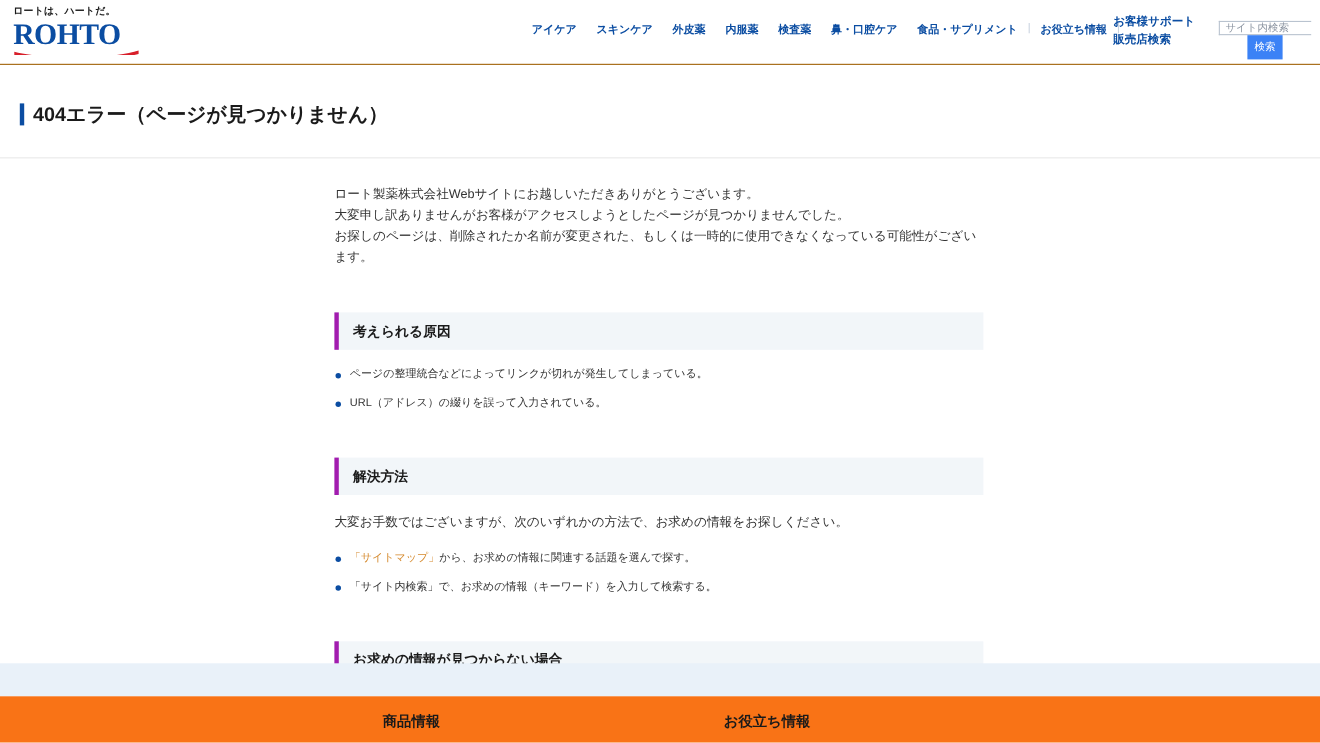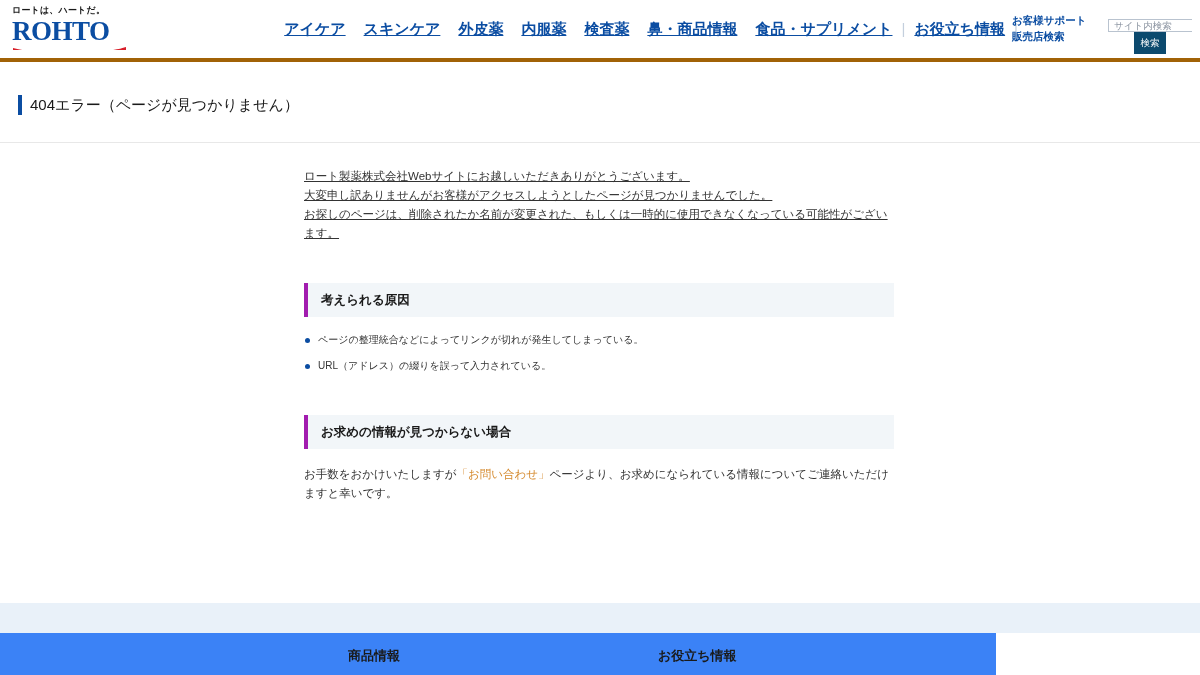--- a/index.html
+++ b/index.html
@@ -14,21 +14,21 @@
     font-family: "Liberation Sans", sans-serif;
     color: #333333;
     -webkit-font-smoothing: antialiased;
   }
 
   
   .header {
     position: relative;
     height: 58px;
     background: #ffffff;
-    border-bottom: 4px solid #a16207;
+    border-bottom: 1px solid #a16207;
   }
   .brand {
     position: absolute;
     left: 8px;
     top: 4px;
     width: 230px;
   }
   .brand-tagline {
     font-size: 9px;
     color: #1a1a1a;
@@ -60,25 +60,24 @@
     height: 9px;
     overflow: hidden;
   }
 
   .globalnav {
     position: absolute;
     right: 182px;
     top: 20px;
     display: flex;
     align-items: flex-start;
-    font-size: 15px;
+    font-size: 10px;
     font-weight: bold;
     color: #0b4da2;
     white-space: nowrap;
-    text-decoration: underline;
   }
   .globalnav a {
     color: #0b4da2;
     text-decoration: none;
     padding: 0 9px;
   }
   .globalnav .sep {
     color: #c4cfdd;
     font-weight: normal;
   }
@@ -114,38 +113,38 @@
     font-size: 9.5px;
     padding: 0 5px;
     color: #333;
     outline: none;
     background: #fff;
   }
   .searchbox input::placeholder { color: #8a93a0; }
   .searchbox .searchbtn {
     width: 32px;
     height: 34px;
-    background: #0c4a6e;
+    background: #3b82f6;
     color: #ffffff;
     font-size: 9.5px;
     border: none;
     cursor: pointer;
     line-height: 20px;
     text-align: center;
   }
 
   
   .page-title-wrap {
     padding: 22px 0 16px 18px;
     border-bottom: 1px solid #e8e8e8;
   }
   .page-title {
     position: relative;
-    font-size: 15px;
-    font-weight: normal;
+    font-size: 18px;
+    font-weight: bold;
     color: #1a1a1a;
     padding-left: 12px;
     line-height: 22px;
   }
   .page-title::before {
     content: "";
     position: absolute;
     left: 0;
     top: 1px;
     width: 4px;
@@ -155,21 +154,21 @@
 
   
   .content {
     width: 590px;
     margin: 0 0 0 304px;
     padding-top: 24px;
     font-size: 11.5px;
     line-height: 19px;
     color: #333333;
   }
-  .lead p { margin: 0; text-decoration: underline; }
+  .lead p { margin: 0; }
   .lead .para2 { }
 
   .section { margin-top: 40px; }
   .section-head {
     background: #f2f6f9;
     border-left: 4px solid #a21caf;
     padding: 8px 0 8px 13px;
     font-size: 12.5px;
     font-weight: bold;
     color: #1a1a1a;
@@ -209,23 +208,23 @@
     left: 0;
     top: 603px;
     width: 1200px;
     height: 30px;
     background: #e9f1f9;
   }
   .footer {
     position: absolute;
     left: 0;
     top: 633px;
-    width: 996px;
+    width: 1200px;
     height: 42px;
-    background: #3b82f6;
+    background: #f97316;
   }
   .footer-cols {
     position: relative;
     margin-left: 348px;
     display: flex;
     gap: 258px;
     padding-top: 14px;
   }
   .footer-col-title {
     font-size: 13px;
@@ -249,21 +248,21 @@
       </div>
     </div>
   </div>
 
   <nav class="globalnav">
     <a>アイケア</a>
     <a>スキンケア</a>
     <a>外皮薬</a>
     <a>内服薬</a>
     <a>検査薬</a>
-    <a>鼻・商品情報</a>
+    <a>鼻・口腔ケア</a>
     <a>食品・サプリメント</a>
     <span class="sep">|</span>
     <a>お役立ち情報</a>
     <span class="sep">|</span>
   </nav>
 
   <div class="support-links">
     <a>お客様サポート</a>
     <a>販売店検索</a>
   </div>
@@ -287,20 +286,30 @@
   </div>
 
   <div class="section">
     <div class="section-head">考えられる原因</div>
     <ul class="bullets">
       <li>ページの整理統合などによってリンクが切れが発生してしまっている。</li>
       <li>URL（アドレス）の綴りを誤って入力されている。</li>
     </ul>
   </div>
 
+  <div class="section">
+    <div class="section-head">解決方法</div>
+    <p class="intro-line">大変お手数ではございますが、次のいずれかの方法で、お求めの情報をお探しください。</p>
+    <ul class="bullets">
+      <li>
+        <a class="inline-link">「サイトマップ」</a><span>から、お求めの情報に関連する話題を選んで探す。</span>
+      </li>
+      <li>「サイト内検索」で、お求めの情報（キーワード）を入力して検索する。</li>
+    </ul>
+  </div>
 
   <div class="section">
     <div class="section-head">お求めの情報が見つからない場合</div>
     <div class="note">
       <p>
         <span>お手数をおかけいたしますが</span><a class="inline-link">「お問い合わせ」</a><span>ページより、お求めになられている情報についてご連絡いただけますと幸いです。</span>
       </p>
 
     </div>
   </div>

